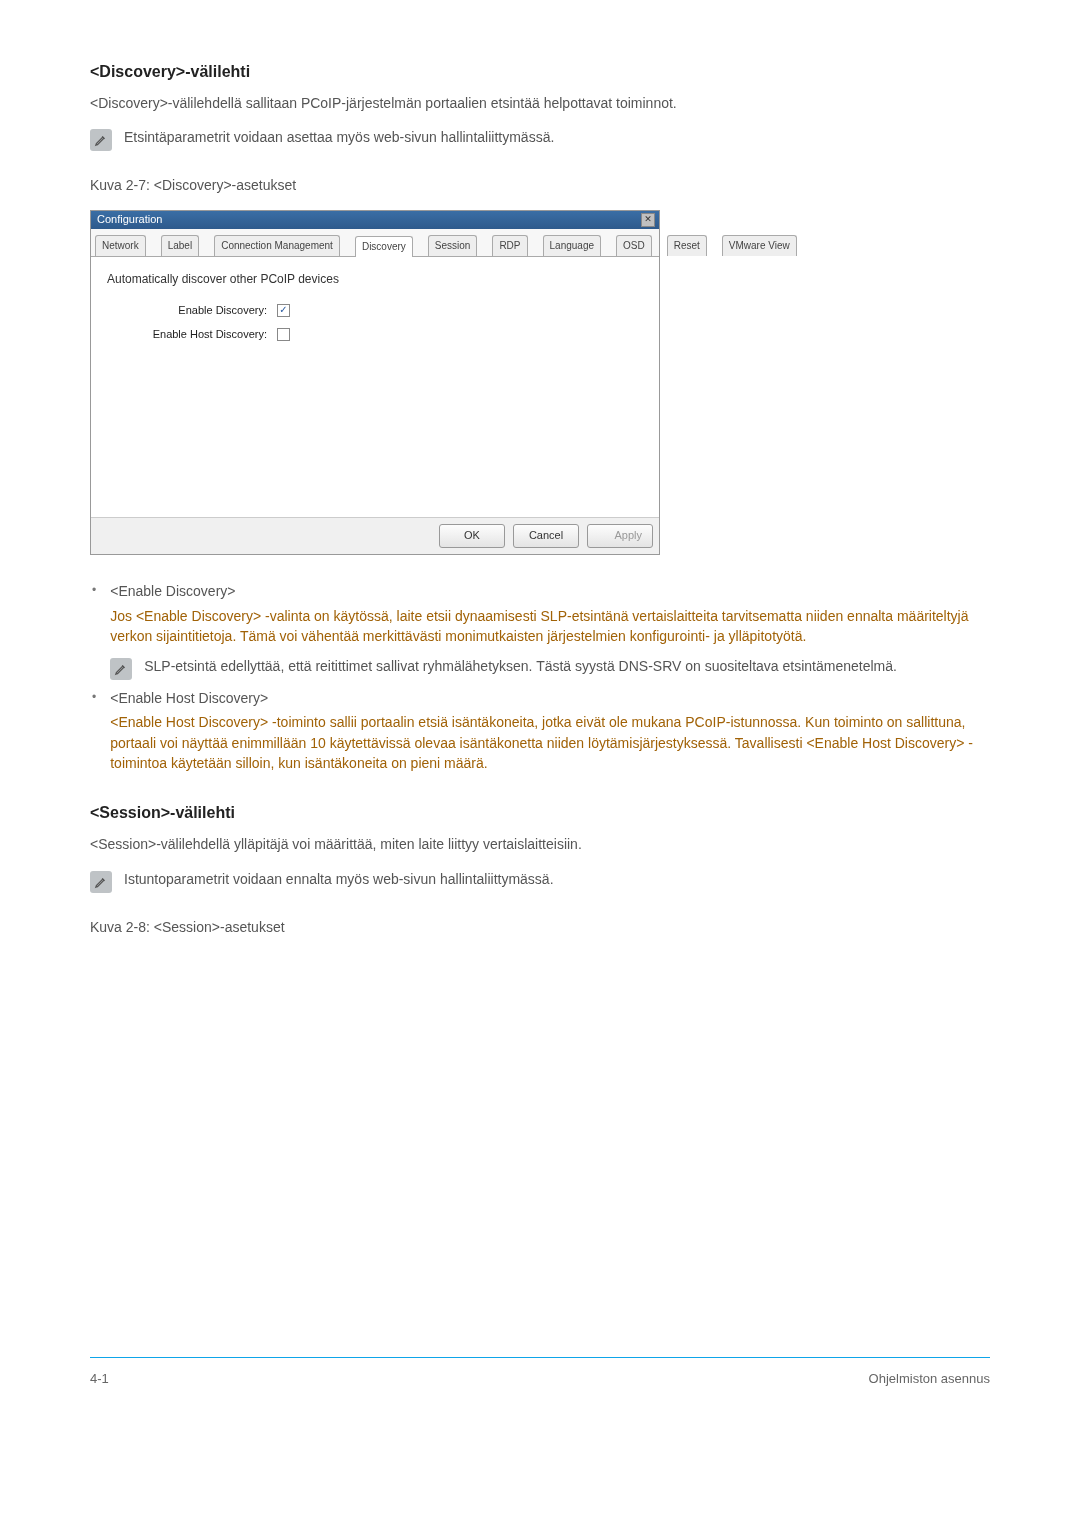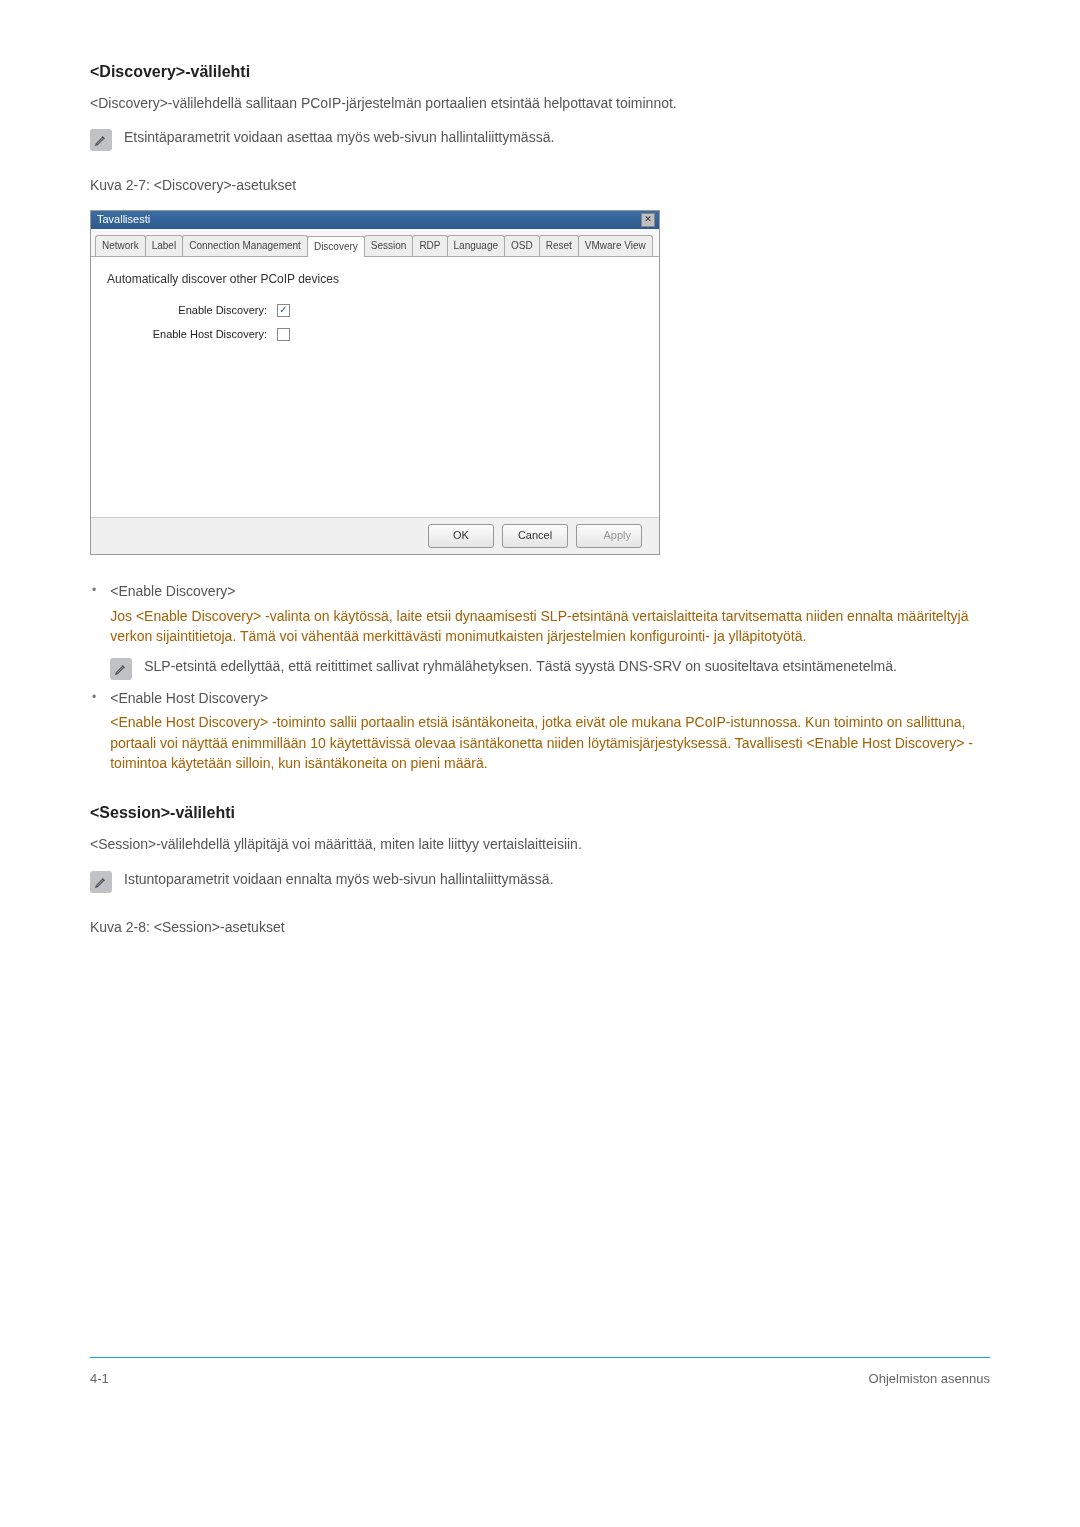--- a/index.html
+++ b/index.html
@@ -66,21 +66,21 @@
     .dialog-close {
       width: 14px; height: 14px;
       background: #c0c0c0;
       border: 1px solid #888;
       display: flex; align-items:center; justify-content:center;
       font-size: 9px; color:#333;
     }
     .tabs-row {
       display: flex;
       padding: 6px 4px 0 4px;
-      gap: 0;
+      gap: 16px;
       border-bottom: 1px solid #aaa;
       background:#f7f7f7;
     }
     .tab {
       border: 1px solid #aaa;
       border-bottom: none;
       padding: 3px 6px;
       background: #eee;
       font-size: 10px;
       color:#444;
@@ -118,21 +118,21 @@
       background:#fff;
     }
     .checkbox.checked::after {
       content: "✓";
       font-size: 10px;
       color: #2a5aa0;
     }
     .dialog-footer {
       background: #f0f0f0;
       border-top: 1px solid #ccc;
-      padding: 6px 17px;
+      padding: 6px 6px;
       display:flex;
       justify-content: flex-end;
       gap: 8px;
     }
     .btn {
       min-width: 66px;
       padding: 3px 10px;
       font-size: 11px;
       border: 1px solid #999;
       background: linear-gradient(#fdfdfd,#e4e4e4);
@@ -190,21 +190,21 @@
         <path d="M14 6l4 4"></path>
       </svg>
   </span>
   <span class="note-text">Etsintäparametrit voidaan asettaa myös web-sivun hallintaliittymässä.</span>
 </div>
 
 <p class="caption">Kuva 2-7: &lt;Discovery&gt;-asetukset</p>
 
 <div class="dialog">
   <div class="dialog-titlebar">
-    <span>Tavallisesti</span>
+    <span>Configuration</span>
     <span class="dialog-close">✕</span>
   </div>
   <div class="tabs-row">
     <span class="tab">Network</span>
     <span class="tab">Label</span>
     <span class="tab">Connection Management</span>
     <span class="tab active">Discovery</span>
     <span class="tab">Session</span>
     <span class="tab">RDP</span>
     <span class="tab">Language</span>

